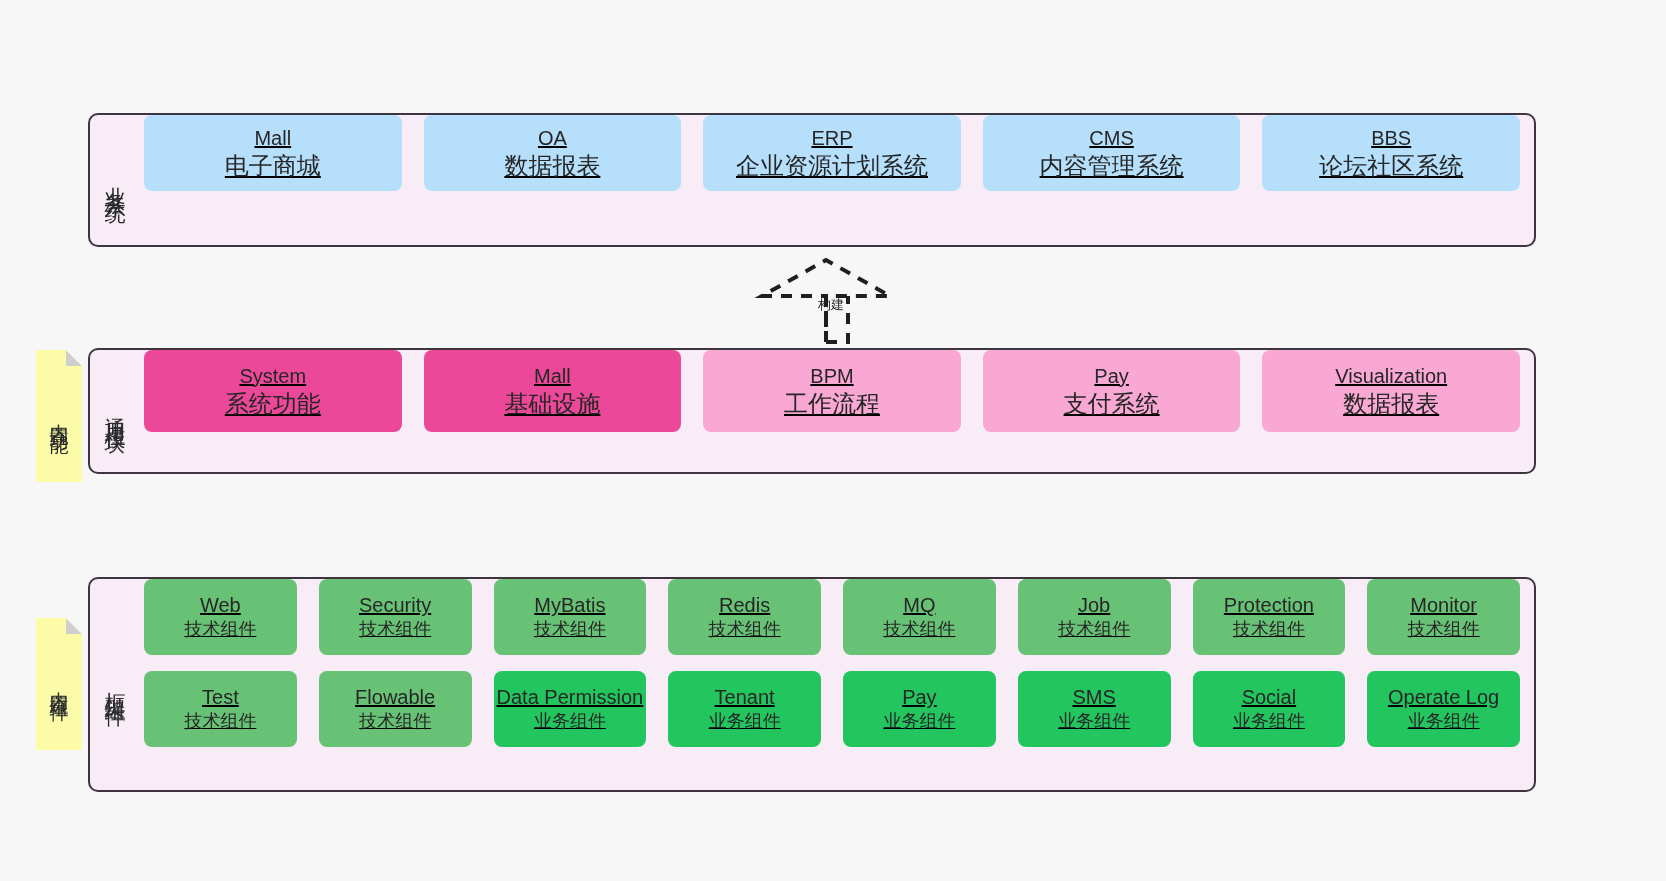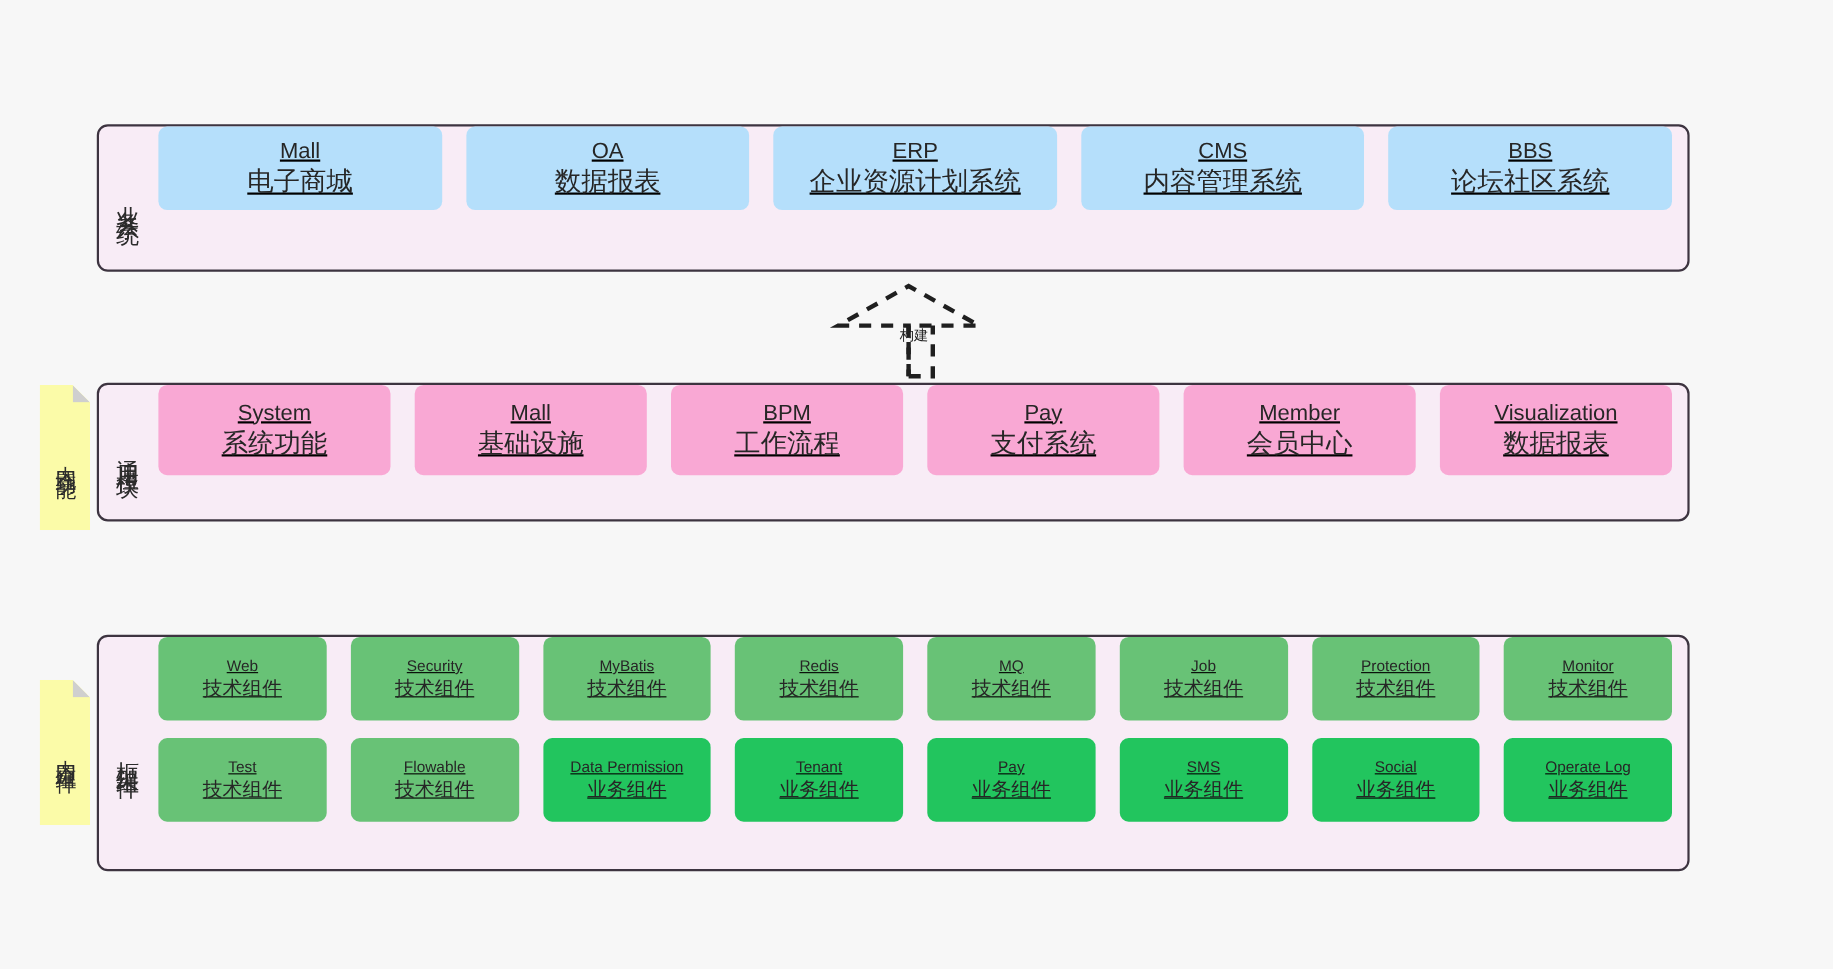--- a/index.html
+++ b/index.html
@@ -59,26 +59,26 @@
     flex-direction: column;
     align-items: center;
     justify-content: center;
     text-align: center;
     color: #262626;
     line-height: 1.25;
     user-select: none;
   }
   .card .t1 { font-size: 20px; }
   .card .t2 { font-size: 24px; }
-  .card.small .t1 { font-size: 14px; }
+  .card.small .t1 { font-size: 20px; }
   .card.small .t2 { font-size: 18px; }
 
   .biz  { background: #b5dffb; height: 76px; }
   .mod  { background: #f9a8d4; height: 82px; }
-  .mod.hl { background: #f9a8d4; }
+  .mod.hl { background: #ec4899; }
   .tech { background: #68c276; height: 76px; }
   .busi { background: #22c55e; height: 76px; }
 
   
   .note {
     position: absolute;
     background: #fbfba8;
     width: 46px;
     display: flex;
     align-items: center;
@@ -175,24 +175,20 @@
         </div>
         <div class="card mod">
           <span class="t1">BPM</span>
           <span class="t2">工作流程</span>
         </div>
         <div class="card mod">
           <span class="t1">Pay</span>
           <span class="t2">支付系统</span>
         </div>
         <div class="card mod">
-          <span class="t1">Member</span>
-          <span class="t2">会员中心</span>
-        </div>
-        <div class="card mod">
           <span class="t1">Visualization</span>
           <span class="t2">数据报表</span>
         </div>
 
       </div>
     </div>
   </div>
 
 
   <div class="note" id="note-builtin-component" style="left:36px; top:618px; height:132px;">

